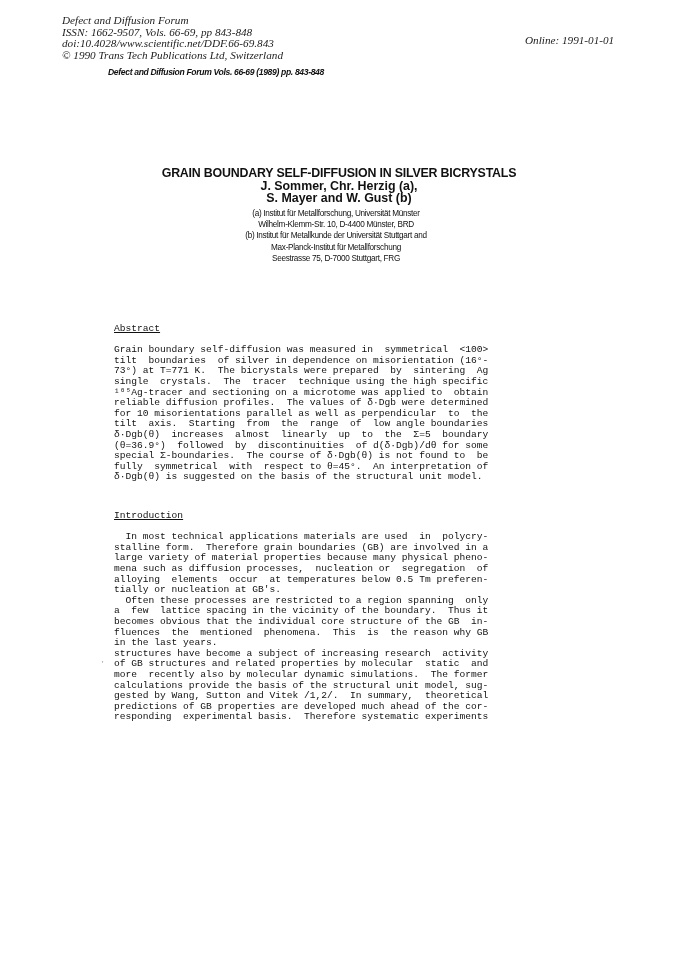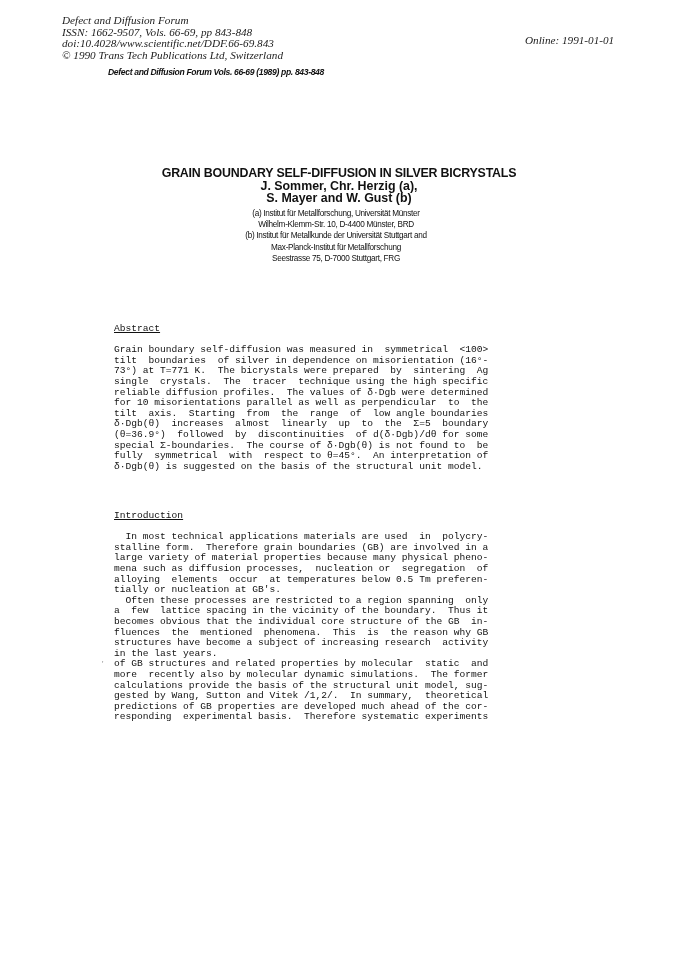--- a/index.html
+++ b/index.html
@@ -45,20 +45,21 @@
   <div>Seestrasse 75, D-7000 Stuttgart, FRG</div>
 </div>
 
 <div class="section abstract">
   <div class="heading">Abstract</div>
   <div>
     <div class="line">Grain boundary self-diffusion was measured in  symmetrical  &lt;100&gt;</div>
     <div class="line">tilt  boundaries  of silver in dependence on misorientation (16°-</div>
     <div class="line">73°) at T=771 K.  The bicrystals were prepared  by  sintering  Ag</div>
     <div class="line">single  crystals.  The  tracer  technique using the high specific</div>
+    <div class="line">¹⁰⁵Ag-tracer and sectioning on a microtome was applied to  obtain</div>
     <div class="line">reliable diffusion profiles.  The values of δ·Dgb were determined</div>
     <div class="line">for 10 misorientations parallel as well as perpendicular  to  the</div>
     <div class="line">tilt  axis.  Starting  from  the  range  of  low angle boundaries</div>
     <div class="line">δ·Dgb(θ)  increases  almost  linearly  up  to  the  Σ=5  boundary</div>
     <div class="line">(θ=36.9°)  followed  by  discontinuities  of d(δ·Dgb)/dθ for some</div>
     <div class="line">special Σ-boundaries.  The course of δ·Dgb(θ) is not found to  be</div>
     <div class="line">fully  symmetrical  with  respect to θ=45°.  An interpretation of</div>
     <div class="line">δ·Dgb(θ) is suggested on the basis of the structural unit model.</div>
   </div>
 </div>
@@ -69,22 +70,22 @@
     <div class="line">  In most technical applications materials are used  in  polycry-</div>
     <div class="line">stalline form.  Therefore grain boundaries (GB) are involved in a</div>
     <div class="line">large variety of material properties because many physical pheno-</div>
     <div class="line">mena such as diffusion processes,  nucleation or  segregation  of</div>
     <div class="line">alloying  elements  occur  at temperatures below 0.5 Tm preferen-</div>
     <div class="line">tially or nucleation at GB's.</div>
     <div class="line">  Often these processes are restricted to a region spanning  only</div>
     <div class="line">a  few  lattice spacing in the vicinity of the boundary.  Thus it</div>
     <div class="line">becomes obvious that the individual core structure of the GB  in-</div>
     <div class="line">fluences  the  mentioned  phenomena.  This  is  the reason why GB</div>
+    <div class="line">in the last years.</div>
     <div class="line">structures have become a subject of increasing research  activity</div>
-    <div class="line">in the last years.</div>
     <div class="line">of GB structures and related properties by molecular  static  and</div>
     <div class="line">more  recently also by molecular dynamic simulations.  The former</div>
     <div class="line">calculations provide the basis of the structural unit model, sug-</div>
     <div class="line">gested by Wang, Sutton and Vitek /1,2/.  In summary,  theoretical</div>
     <div class="line">predictions of GB properties are developed much ahead of the cor-</div>
     <div class="line">responding  experimental basis.  Therefore systematic experiments</div>
   </div>
 </div>
 
 <div class="mark">'</div>

